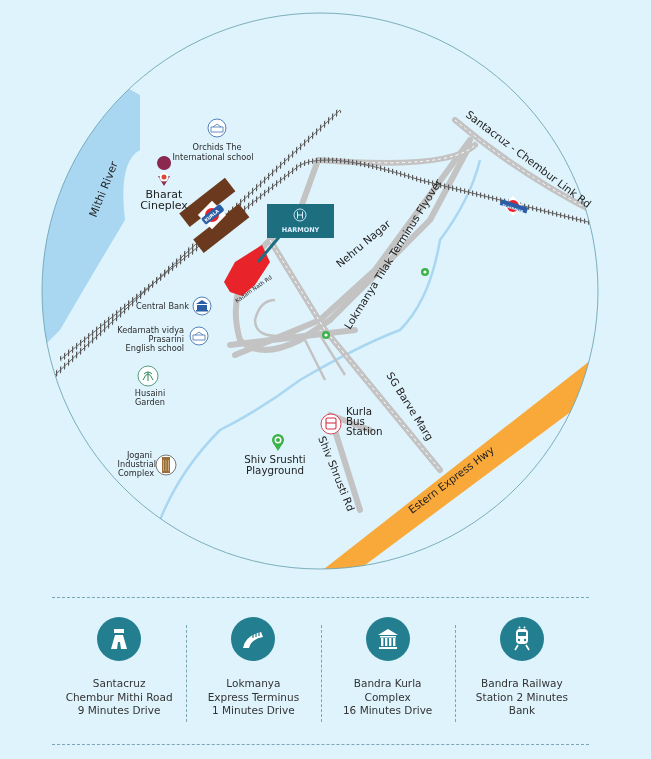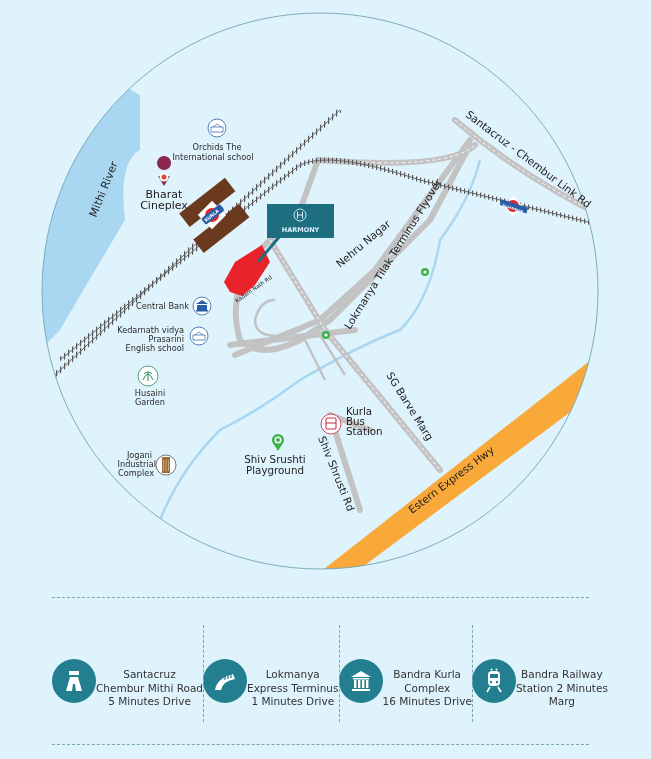--- a/index.html
+++ b/index.html
@@ -13,21 +13,21 @@
   #map-svg { position: absolute; left: 0; top: 0; }
   .map-label { font-family: "DejaVu Sans", "Liberation Sans", sans-serif; fill: #222; }
   .poi-text { font-size: 8.2px; fill: #2a2a2a; font-family: "DejaVu Sans", sans-serif; }
   .road-label { font-size: 10.5px; fill: #222; font-family: "DejaVu Sans", sans-serif; }
   #info-strip {
     position: absolute; left: 52px; top: 597px; width: 537px; height: 146px;
     border-top: 1px dashed #7aa6b4; border-bottom: 1px dashed #7aa6b4;
     display: flex;
   }
   .info-item {
-    flex: 1; position: relative; display: flex; flex-direction: row; align-items: center;
+    flex: 1; position: relative; display: flex; flex-direction: column; align-items: center;
     padding-top: 19px;
   }
   .info-item + .info-item::before {
     content: ""; position: absolute; left: 0; top: 27px; height: 97px;
     border-left: 1px dashed #7aa6b4;
   }
   .info-icon {
     width: 44px; height: 44px; border-radius: 50%; background: #237f90;
     display: flex; align-items: center; justify-content: center;
   }
@@ -216,21 +216,21 @@
   <div class="info-item">
     <div class="info-icon">
       <svg width="26" height="26" viewBox="0 0 26 26">
         <rect x="8" y="3" width="10" height="4" fill="#fff"></rect>
         <path d="M9 9 L5 23 H11 L12 16 H14 L15 23 H21 L17 9 Z" fill="#fff"></path>
       </svg>
     </div>
     <div class="info-text">
       <span>Santacruz</span>
       <span>Chembur Mithi Road</span>
-      <span>5 Minutes Drive</span>
+      <span>9 Minutes Drive</span>
     </div>
   </div>
   <div class="info-item">
     <div class="info-icon">
       <svg width="28" height="26" viewBox="0 0 28 26">
         <path d="M4 22 Q6 10 22 6 L24 11 Q12 13 10 22 Z" fill="#fff"></path>
         <path d="M14 8 v4 M17 7 v4 M20 6 v4" stroke="#237f90" stroke-width="1.2"></path>
       </svg>
     </div>
     <div class="info-text">
@@ -265,16 +265,16 @@
         <rect x="7" y="4" width="12" height="15" rx="4" fill="#fff"></rect>
         <rect x="9" y="7" width="8" height="4" fill="#237f90"></rect>
         <circle cx="10" cy="15" r="1.2" fill="#237f90"></circle>
           <circle cx="16" cy="15" r="1.2" fill="#237f90"></circle>
         <path d="M9 20 L6 25 M17 20 L20 25" stroke="#fff" stroke-width="1.6"></path>
       </svg>
     </div>
     <div class="info-text">
       <span>Bandra Railway</span>
       <span>Station 2 Minutes</span>
-      <span>Marg</span>
+      <span>Bank</span>
     </div>
   </div>
 </div>
 
 </body></html>

